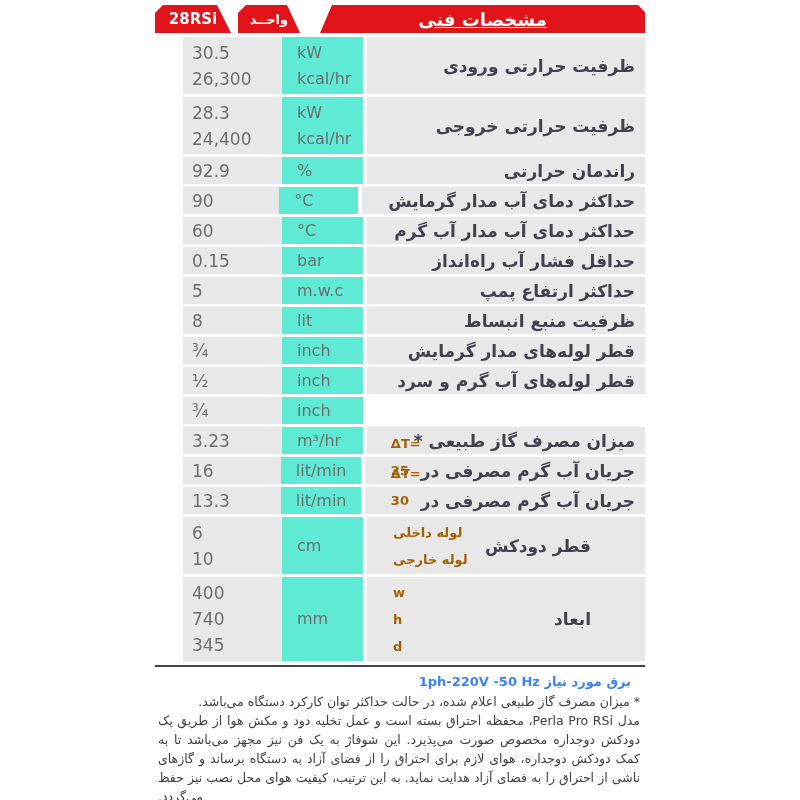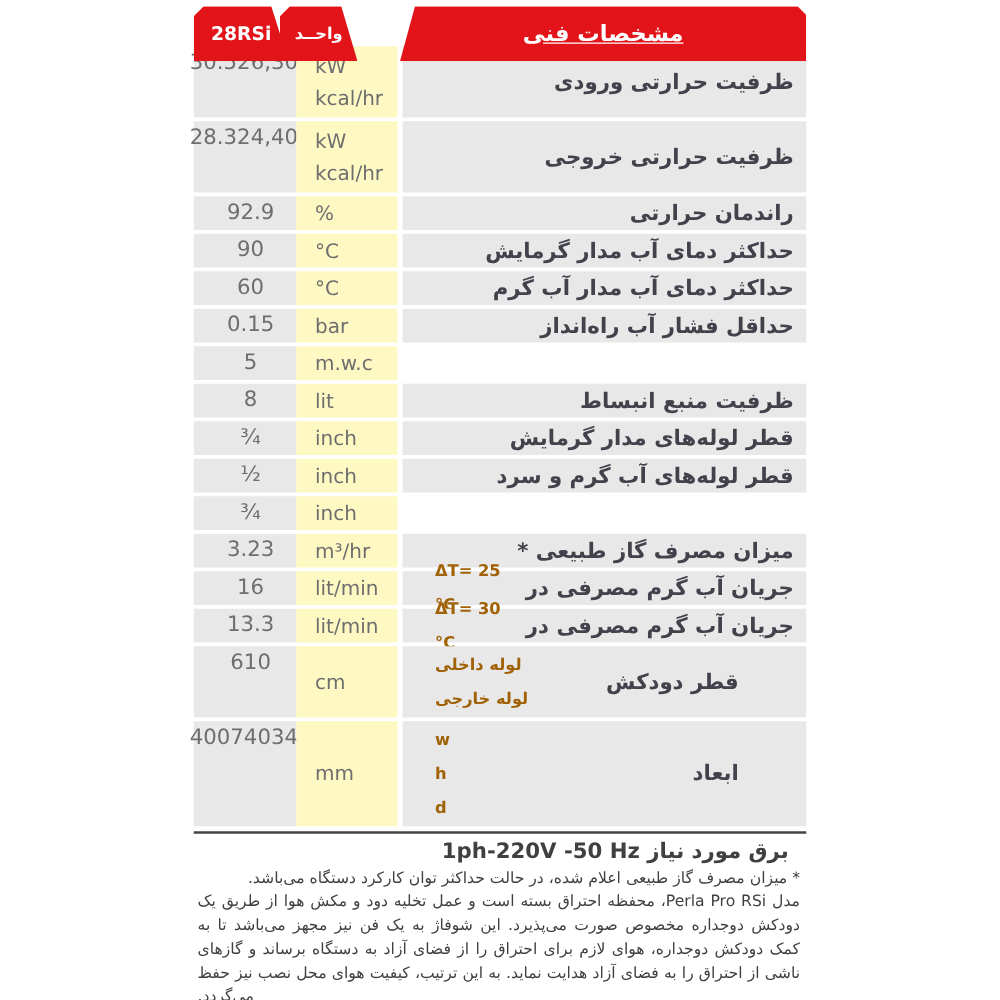--- a/index.html
+++ b/index.html
@@ -5,59 +5,59 @@
   html,body{margin:0;padding:0;}
   body{
     width:800px;height:800px;background:#ffffff;position:relative;overflow:hidden;
     font-family:"DejaVu Sans","Liberation Sans",sans-serif;
   }
   .sheet{position:absolute;left:155px;top:5px;width:490px;}
 
   
   .thead{position:relative;height:28px;margin-bottom:4px;}
   .tab{
-    position:absolute;top:0;height:44px;background:var(--red,#e21419);
+    position:absolute;top:0;height:28px;background:var(--red,#e21419);
     color:#ffffff;font-weight:bold;display:flex;align-items:center;justify-content:center;
   }
   .tab-model{left:0;width:76px;font-size:15px;
     clip-path:polygon(0 100%,0 8px,8px 0,calc(100% - 14px) 0,100% 100%);}
-  .tab-unit{left:69px;width:62px;font-size:13px;
+  .tab-unit{left:83px;width:62px;font-size:13px;
     clip-path:polygon(0 100%,0 8px,8px 0,calc(100% - 13px) 0,100% 100%);}
   .tab-specs{left:165px;width:325px;font-size:18px;
     clip-path:polygon(0 100%,12px 0,calc(100% - 7px) 0,100% 7px,100% 100%);text-decoration:underline;}
 
   
   .row{display:flex;margin-bottom:3px;}
   .cell-value{
-    width:82px;box-sizing:border-box;background:#e8e8e8;color:#6e6e6e;
-    display:flex;flex-direction:row;justify-content:center;
-    padding-left:9px;font-size:17px;line-height:26px;
+    width:99px;box-sizing:border-box;background:#e8e8e8;color:#6e6e6e;
+    display:flex;flex-direction:column;justify-content:center;
+    padding-left:9px;font-size:17px;line-height:26px;margin-left:28px;
   }
   .cell-unit{
-    width:81px;box-sizing:border-box;background:#fef9c3;color:#6e6e6e;
+    width:81px;box-sizing:border-box;background:#5eead4;color:#6e6e6e;
     display:flex;flex-direction:column;justify-content:center;
     padding-left:15px;font-size:16px;line-height:26px;
   }
   .cell-desc{
     flex:1;margin-left:4px;background:#e8e8e8;direction:rtl;
     display:flex;align-items:center;justify-content:space-between;
     padding-right:10px;padding-left:26px;box-sizing:border-box;
   }
   .spec-label{color:#42424c;font-weight:bold;font-size:17px;white-space:nowrap;}
   .row.inset .spec-label{margin-left:0;margin-right:44px;}
   .sublabels{
     direction:ltr;text-align:left;color:#a16207;font-weight:bold;font-size:13px;
     display:flex;flex-direction:column;justify-content:center;line-height:27px;
   }
 
   
   .tfoot{margin-top:4px;border-top:2px solid #454545;padding-top:4px;}
   .power{
     direction:rtl;text-align:right;padding-right:14px;height:21px;line-height:21px;
-    font-size:17px;font-weight:bold;color:#404040;
+    font-size:13px;font-weight:bold;color:#3b82f6;
   }
   .power .ltr{direction:ltr;unicode-bidi:isolate;}
   .note{direction:rtl;font-size:12.5px;color:#404040;line-height:19px;padding:0 5px 0 3px;}
   .note-star{text-align:right;}
   .note-line{text-align:justify;text-align-last:justify;}
   .note-line.last{text-align:left;text-align-last:auto;}
 </style>
 </head>
 <body>
 
@@ -146,20 +146,23 @@
           <span class="spec-label">حداقل فشار آب راه‌انداز</span>
         </div>
       </div>
       <div class="row" style="height: 27px;">
         <div class="cell-value">
           <div>5</div>
         </div>
         <div class="cell-unit">
           <div>m.w.c</div>
         </div>
+        <div class="cell-desc">
+          <span class="spec-label">حداکثر ارتفاع پمپ</span>
+        </div>
       </div>
       <div class="row" style="height: 27px;">
         <div class="cell-value">
           <div>8</div>
         </div>
         <div class="cell-unit">
           <div>lit</div>
         </div>
         <div class="cell-desc">
           <span class="spec-label">ظرفیت منبع انبساط</span>

